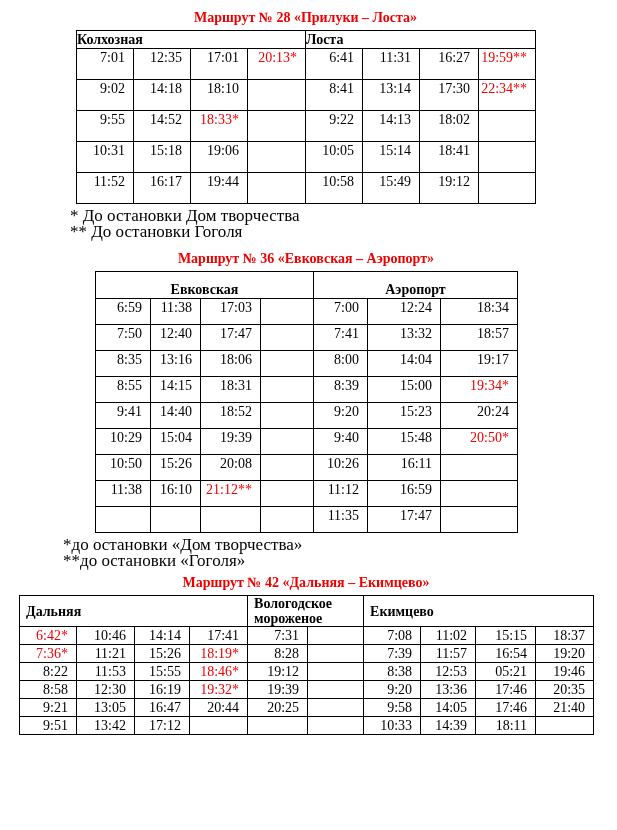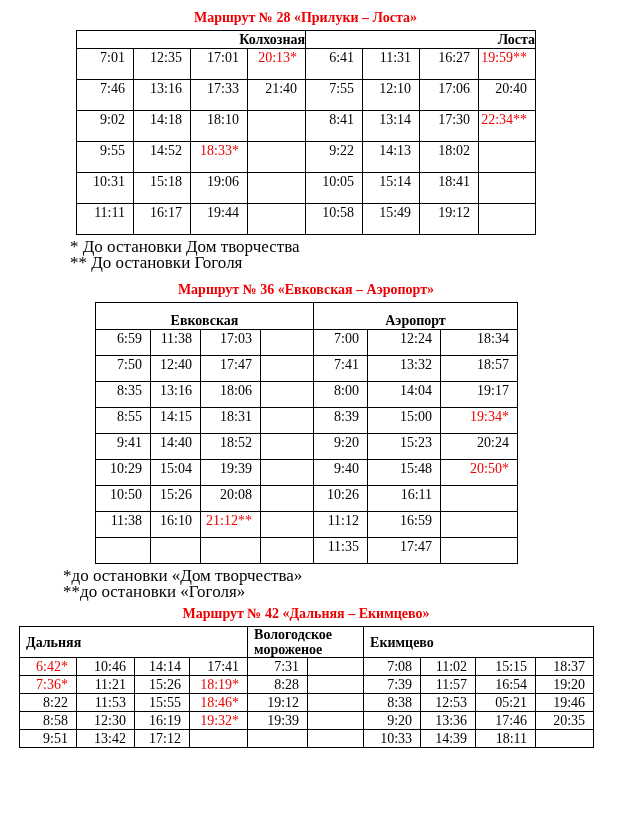--- a/index.html
+++ b/index.html
@@ -18,21 +18,21 @@
     font-size:14px; line-height:17px; text-align:center; white-space:nowrap;
   }
   .r2 .title { margin-top:10px; }
   .r3 .title { margin-top:5px; }
   table.tt { border-collapse:collapse; table-layout:fixed; width:100%; }
   .tt th, .tt td { border:1px solid #000; overflow:hidden; white-space:nowrap; }
   .tt th { font-size:14px; font-weight:bold; padding:0; }
   .tt td { font-size:14px; text-align:right; vertical-align:top; padding:1px 8px 0 0; }
   .tt td.red { color:var(--red); }
   
-  .t1 thead tr { height:18px; } .t1 th { text-align:right; vertical-align:middle; }
+  .t1 thead tr { height:18px; } .t1 th { text-align:left; vertical-align:middle; }
   .t1 tbody tr { height:31px; }
   
   .t2 thead tr { height:26px; } .t2 th { text-align:center; vertical-align:top; padding-top:10px; }
   .t2 tbody tr { height:26px; }
   
   .t3 thead tr { height:31px; }
   .t3 th { text-align:left; vertical-align:middle; padding-left:6px; white-space:normal; line-height:15px; }
   .t3 tbody tr { height:16px; }
   .t3 tr.tfoot { height:35px; }
   .t3 td.fnote { text-align:left; vertical-align:top; padding:2px 0 0 6px; }
@@ -69,30 +69,20 @@
             <td>7:01</td>
             <td>12:35</td>
             <td>17:01</td>
             <td class="red">20:13*</td>
             <td>6:41</td>
             <td>11:31</td>
             <td>16:27</td>
             <td class="red">19:59**</td>
           </tr>
           <tr>
-            <td>7:46</td>
-            <td>13:16</td>
-            <td>17:33</td>
-            <td>21:40</td>
-            <td>7:55</td>
-            <td>12:10</td>
-            <td>17:06</td>
-            <td>20:40</td>
-          </tr>
-          <tr>
             <td>9:02</td>
             <td>14:18</td>
             <td>18:10</td>
             <td></td>
             <td>8:41</td>
             <td>13:14</td>
             <td>17:30</td>
             <td class="red">22:34**</td>
           </tr>
           <tr>
@@ -109,21 +99,21 @@
             <td>10:31</td>
             <td>15:18</td>
             <td>19:06</td>
             <td></td>
             <td>10:05</td>
             <td>15:14</td>
             <td>18:41</td>
             <td></td>
           </tr>
           <tr>
-            <td>11:11</td>
+            <td>11:52</td>
             <td>16:17</td>
             <td>19:44</td>
             <td></td>
             <td>10:58</td>
             <td>15:49</td>
             <td>19:12</td>
             <td></td>
           </tr>
         </tbody>
       </table>
@@ -306,20 +296,32 @@
             <td>16:19</td>
             <td class="red">19:32*</td>
             <td>19:39</td>
             <td></td>
             <td>9:20</td>
             <td>13:36</td>
             <td>17:46</td>
             <td>20:35</td>
           </tr>
           <tr>
+            <td>9:21</td>
+            <td>13:05</td>
+            <td>16:47</td>
+            <td>20:44</td>
+            <td>20:25</td>
+            <td></td>
+            <td>9:58</td>
+            <td>14:05</td>
+            <td>17:46</td>
+            <td>21:40</td>
+          </tr>
+          <tr>
             <td>9:51</td>
             <td>13:42</td>
             <td>17:12</td>
             <td></td>
             <td></td>
             <td></td>
             <td>10:33</td>
             <td>14:39</td>
             <td>18:11</td>
             <td></td>

